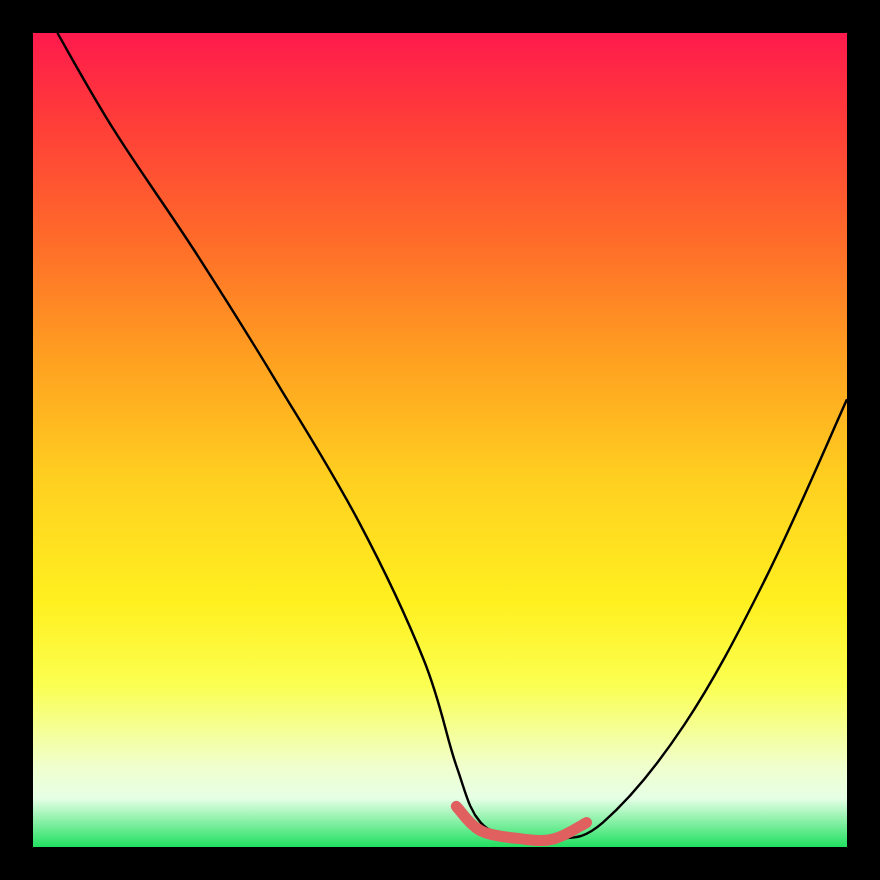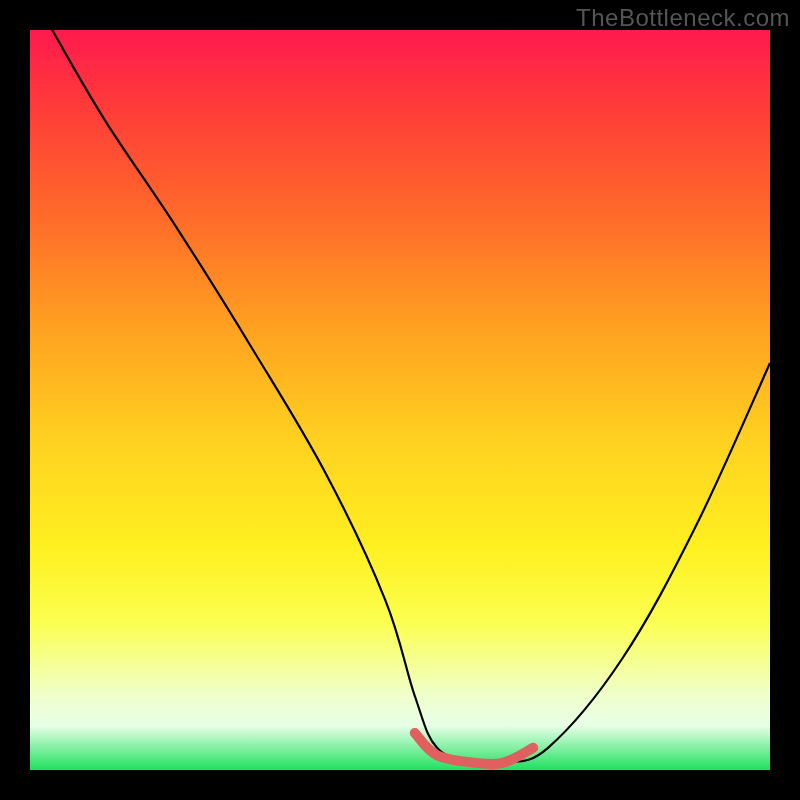--- a/index.html
+++ b/index.html
@@ -55,21 +55,20 @@
     position: absolute;
     inset: 0;
     width: 100%;
     height: 100%;
   }
 </style>
 </head>
 <body>
 
 <div class="frame">
-  <div class="watermark">TheBottleneck.com</div>
 
   <div class="plot-area">
     <div class="gradient"></div>
     <svg class="curve" viewBox="0 0 740 740" preserveAspectRatio="none">
       <path id="main-curve" fill="none" stroke="#000" stroke-width="2.2" d="M 22.2 0.0 C 31.5 16.0, 51.4 52.8, 74.0 88.8 C 96.6 124.8, 121.4 158.5, 148.0 199.8 C 174.6 241.1, 195.4 274.2, 222.0 318.2 C 248.6 362.2, 272.0 398.7, 296.0 444.0 C 320.0 489.3, 339.2 529.8, 355.2 569.8 C 371.2 609.8, 375.5 639.4, 384.8 666.0 C 394.1 692.6, 396.3 705.8, 407.0 717.8 C 417.7 729.8, 432.0 729.9, 444.0 732.6 C 456.0 735.3, 460.3 735.3, 473.6 732.6 C 486.9 729.9, 496.7 736.4, 518.0 717.8 C 539.3 699.2, 565.4 669.0, 592.0 629.0 C 618.6 589.0, 639.4 549.1, 666.0 495.8 C 692.6 442.5, 726.7 362.3, 740.0 333.0"></path>
       <path id="valley-highlight" fill="none" stroke="#e06060" stroke-width="10" stroke-linecap="round" stroke-linejoin="round" d="M 384.8 703.0 C 388.8 707.0, 396.3 719.9, 407.0 725.2 C 417.7 730.5, 432.0 731.3, 444.0 732.6 C 456.0 733.9, 462.9 735.3, 473.6 732.6 C 484.3 729.9, 497.9 720.5, 503.2 717.8"></path>
     </svg>
   </div>
 </div>
 

